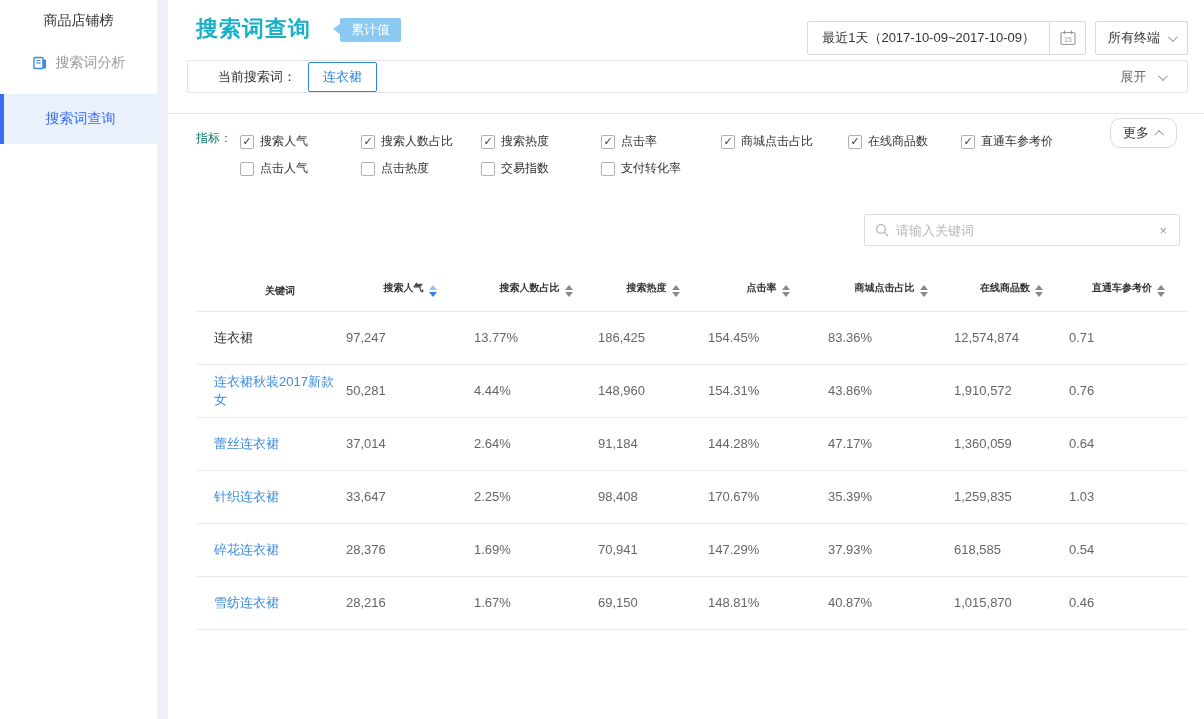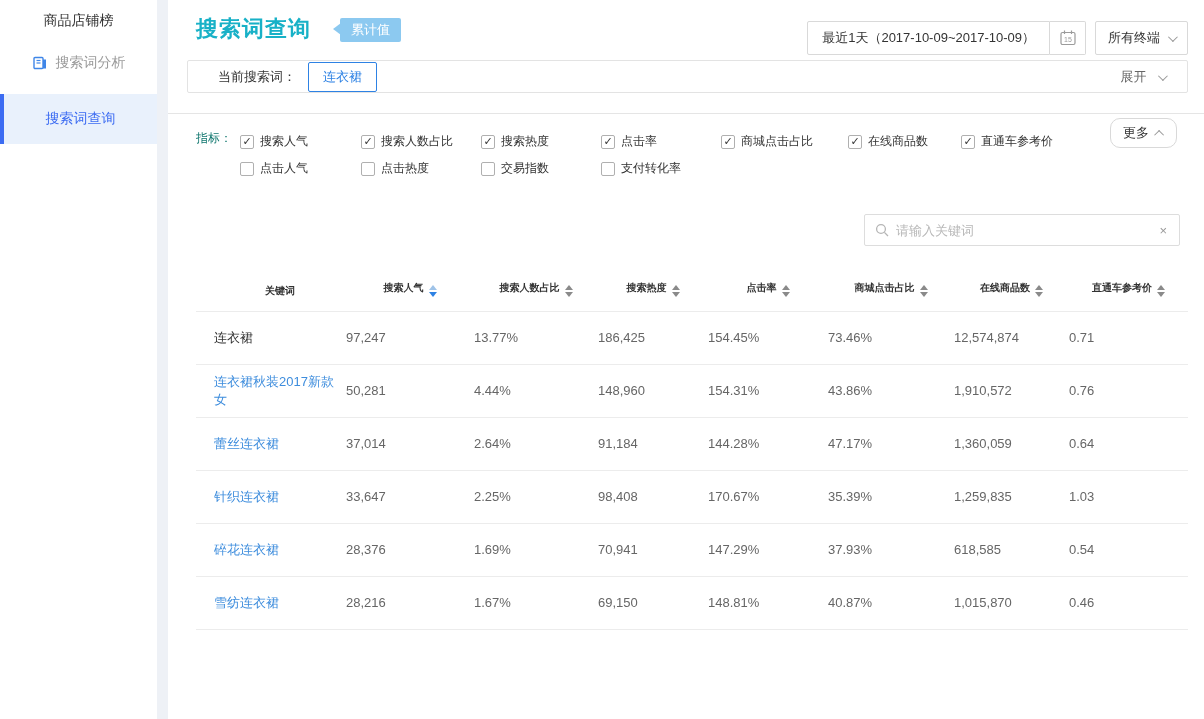--- a/index.html
+++ b/index.html
@@ -262,21 +262,21 @@
               </span></th>
           </tr>
         </thead>
       <tbody id="table-body">
           <tr>
             <td><span class="kw-plain">连衣裙</span></td>
             <td>97,247</td>
             <td>13.77%</td>
             <td>186,425</td>
             <td>154.45%</td>
-            <td>73.46%</td>
+            <td>83.36%</td>
             <td>12,574,874</td>
             <td>0.71</td>
           </tr>
           <tr>
             <td><a class="kw">连衣裙秋装2017新款女</a></td>
             <td>50,281</td>
             <td>4.44%</td>
             <td>148,960</td>
             <td>154.31%</td>
             <td>43.86%</td>

